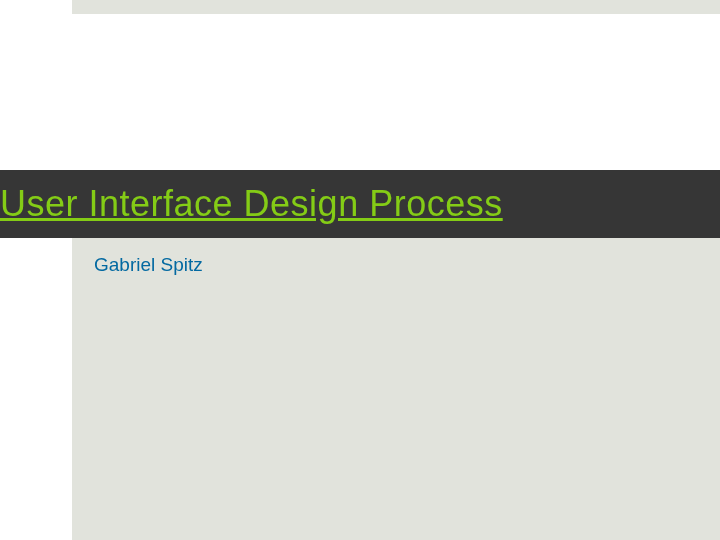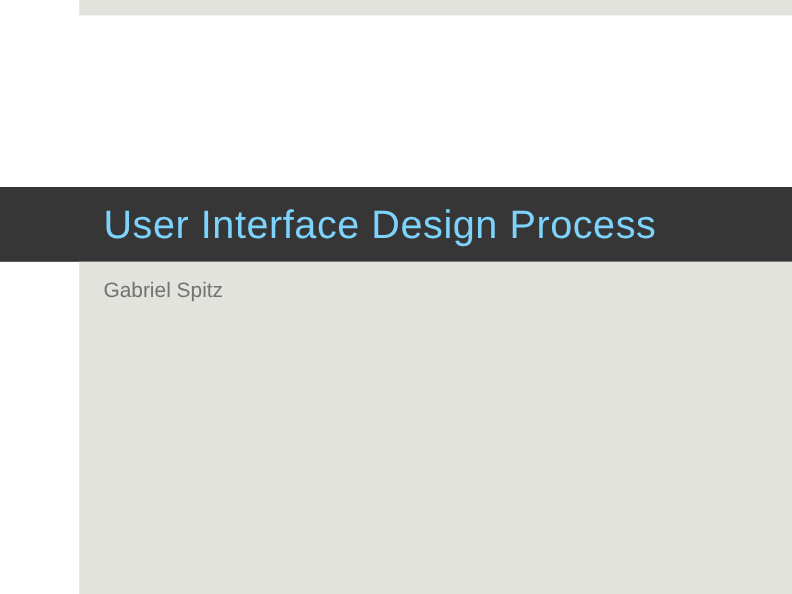--- a/index.html
+++ b/index.html
@@ -27,36 +27,36 @@
       position: absolute;
       top: 170px;
       left: 0;
       right: 0;
       height: 68px;
       background: #363636;
       display: flex;
       align-items: center;
     }
     .title {
-      color: #7dd3fc;
+      color: #84cc16;
       font-size: 36px;
       font-weight: 300;
-      margin-left: 94px;
       letter-spacing: 0.5px;
+      text-decoration: underline;
     }
     .content-area {
       position: absolute;
       top: 238px;
       left: 72px;
       right: 0;
       bottom: 0;
       background: #e1e3dc;
     }
     .subtitle {
-      color: #737373;
+      color: #0369a1;
       font-size: 19px;
       font-weight: 400;
       margin-left: 22px;
       margin-top: 16px;
     }
   </style>
 </head>
 <body>
 
 <div class="top-strip"></div>

